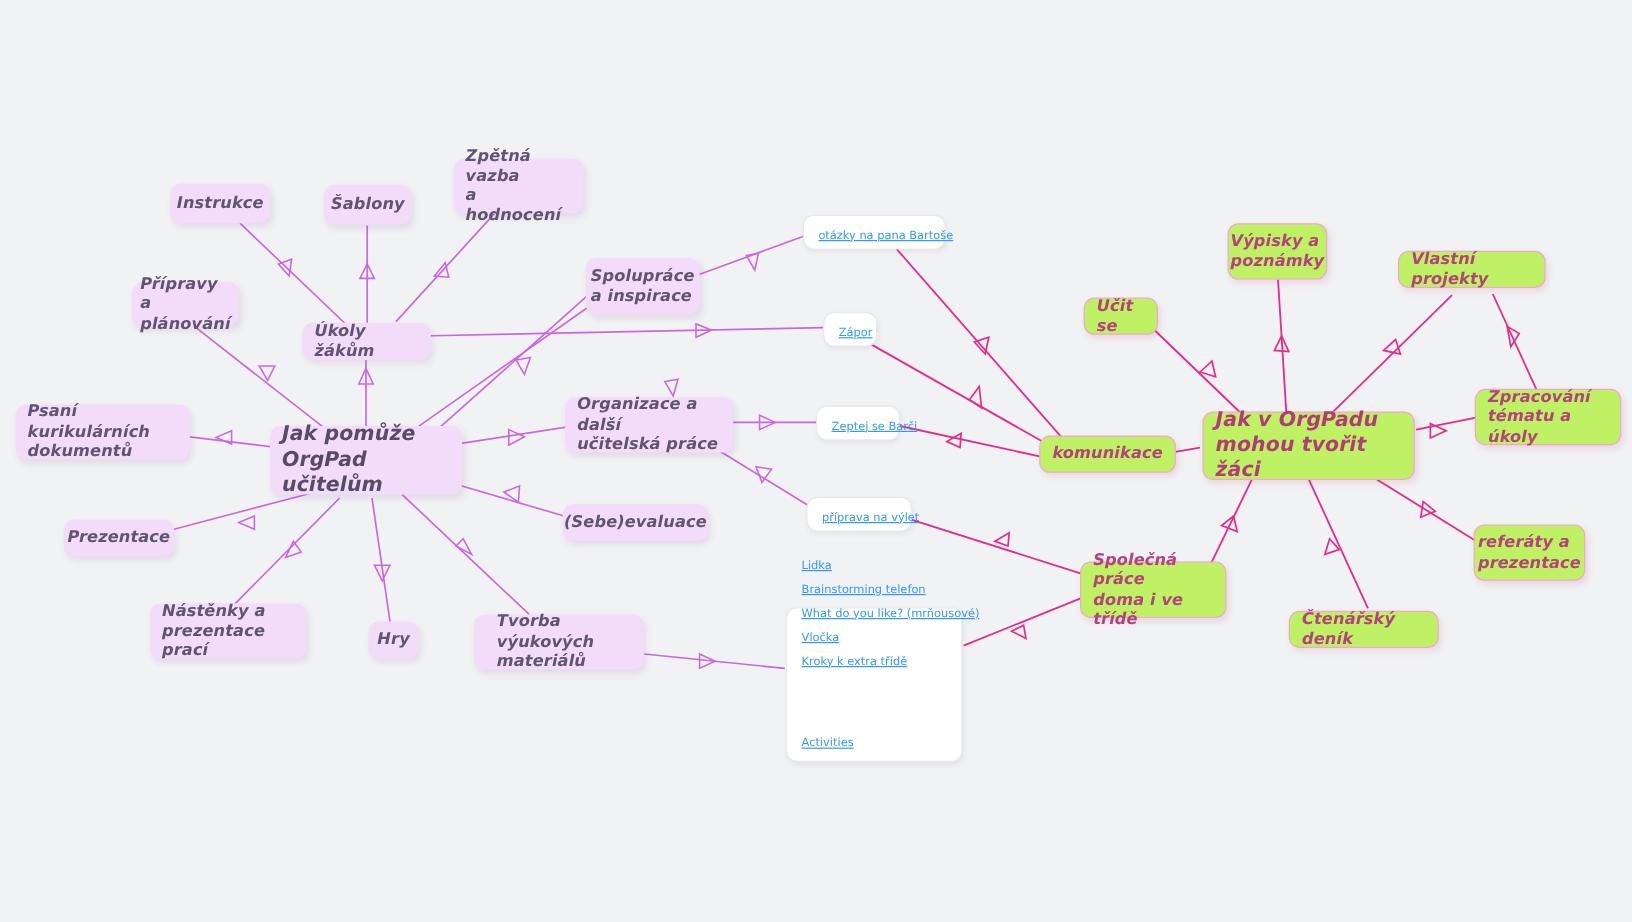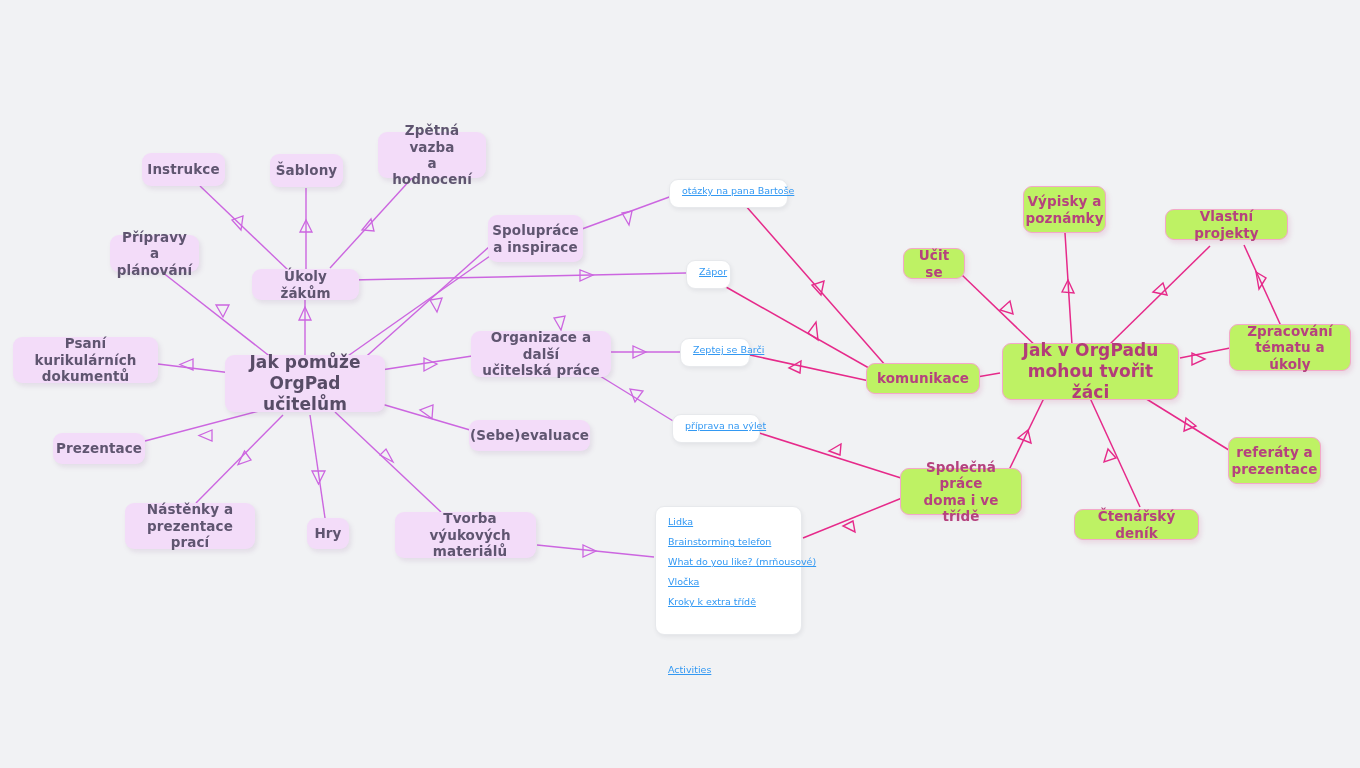--- a/index.html
+++ b/index.html
@@ -23,27 +23,27 @@
     width: 1360px;
     height: 768px;
     pointer-events: none;
   }
   .node {
     position: absolute;
     box-sizing: border-box;
     display: flex;
     align-items: center;
     justify-content: center;
-    text-align: center;
     border-radius: 9px;
     font-weight: bold;
     line-height: 1.22;
     letter-spacing: 0.1px;
     white-space: pre-line;
     padding: 4px 10px;
+    font-style: italic;
   }
   .node.purple {
     background: #f3dcf9;
     color: #5f5570;
     box-shadow: 2px 3px 5px rgba(120,80,140,0.13);
   }
   .node.pink {
     background: #bef264;
     color: #b5427e;
     border: 1.5px solid #f3a8c9;
@@ -62,21 +62,21 @@
   }
   .linkbox {
     position: absolute;
     box-sizing: border-box;
     background: #ffffff;
     border: 1px solid #e7e9ec;
     border-radius: 9px;
     box-shadow: 1px 2px 4px rgba(60,60,80,0.08);
     display: flex;
     flex-direction: column;
-    justify-content: flex-start;
+    justify-content: flex-end;
     padding: 6px 12px;
   }
   .linkbox a {
     color: #3399f3;
     text-decoration: underline;
     font-size: 9.5px;
     line-height: 1;
     white-space: nowrap;
     font-family: "DejaVu Sans", "Liberation Sans", sans-serif;
   }

